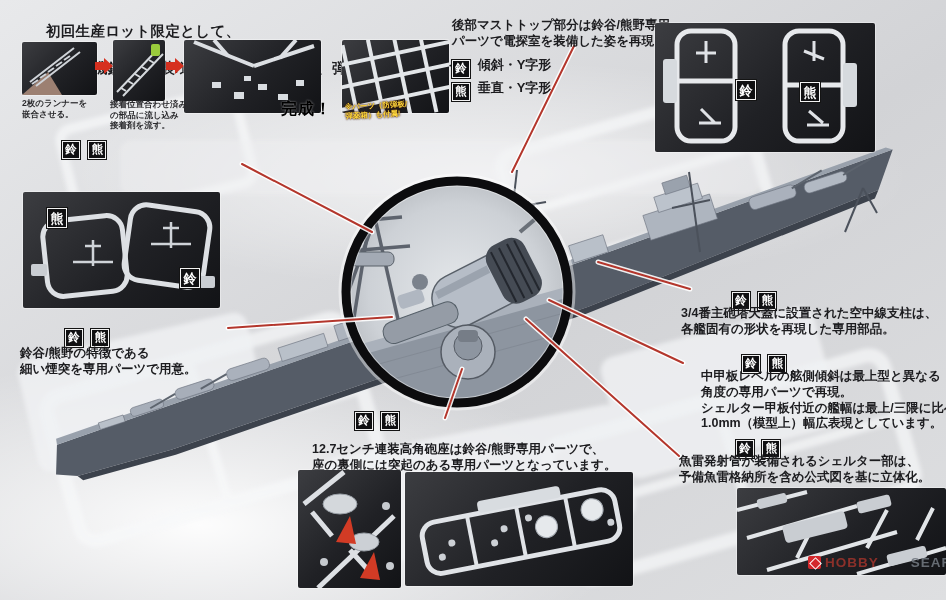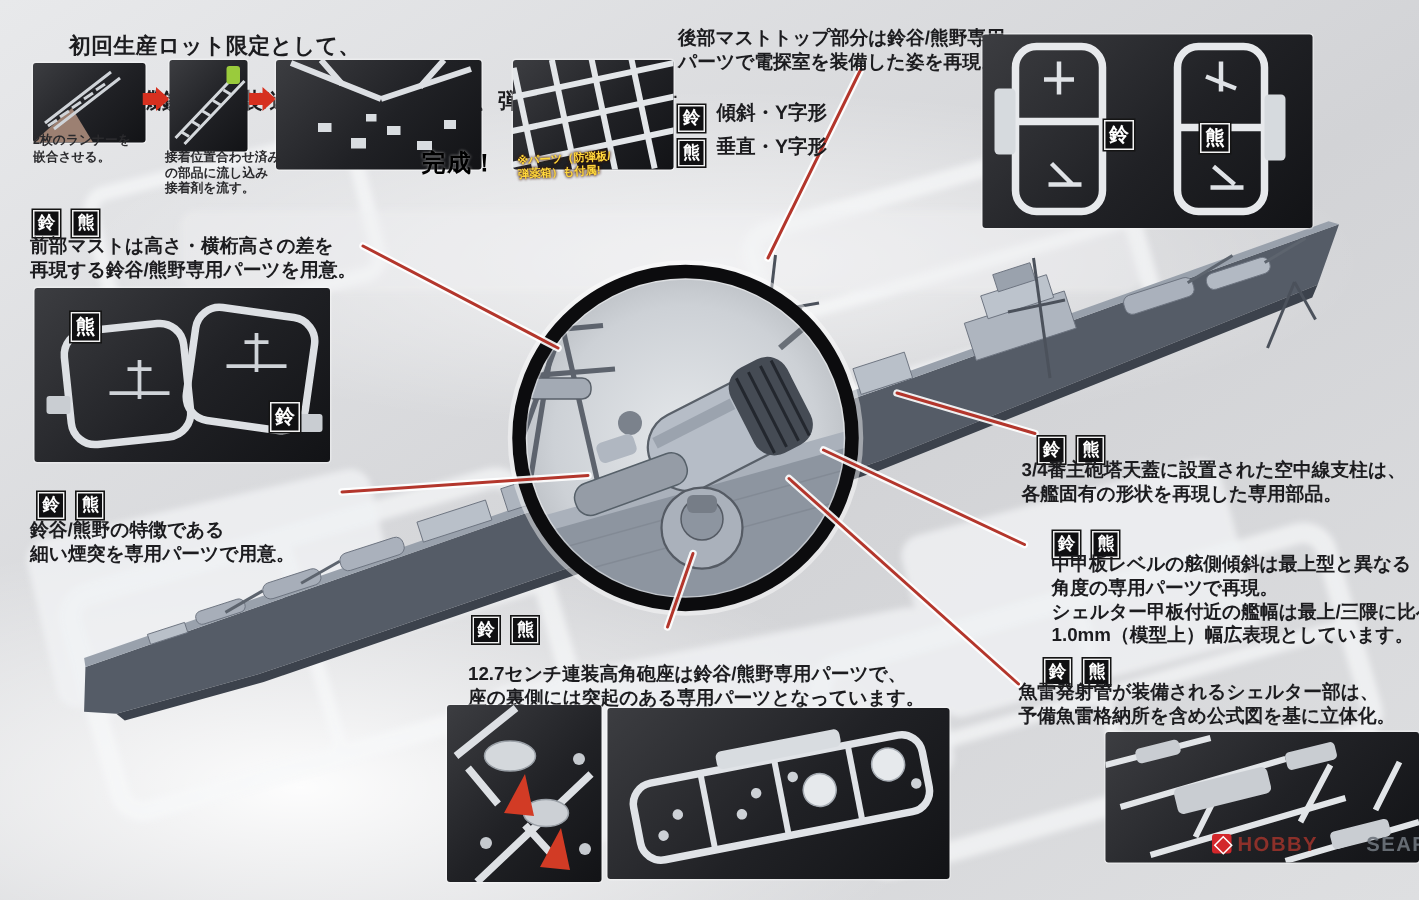--- a/index.html
+++ b/index.html
@@ -15,22 +15,22 @@
   .sm{font-size:8.5px;line-height:10.5px;color:#2a2a2d;font-weight:bold;white-space:pre-line;}
   .badge{
     display:inline-flex;align-items:center;justify-content:center;
     width:16px;height:16px;background:#101012;color:#fff;
     font-size:11.5px;font-weight:bold;line-height:1;
     border:1px solid #f2f2f2;outline:1px solid #141414;
     margin-right:4px;vertical-align:-3px;
     font-family:"DejaVu Sans",sans-serif;
   }
   .badge.big{width:18px;height:18px;font-size:13px;}
-  .badgerow{height:20px;}
-  .itemrow{font-size:13px;font-weight:bold;color:#1c1c1f;margin-top:14px;}
+  .badgerow{height:20px;margin-left:40px;}
+  .itemrow{font-size:13px;font-weight:bold;color:#1c1c1f;margin-top:4px;}
   .photo{background:linear-gradient(135deg,#3c3d41 0%,#202125 55%,#121316 100%);border-radius:2px;box-shadow:0 0 0 1px rgba(255,255,255,.35);}
   .complete{font-size:16px;font-weight:bold;color:#000000;letter-spacing:1px;text-shadow:0 0 2px rgba(255,255,255,.6);text-align:center;}
   .note{font-size:7.5px;line-height:9px;font-weight:bold;color:#ffd83c;white-space:pre-line;transform:rotate(-3deg);text-shadow:0 0 2px #401800,0 0 2px #401800;}
   .wm{display:flex;align-items:center;gap:4px;font-weight:bold;font-size:13.5px;letter-spacing:1px;}
   .wm .hobby{color:rgba(168,52,44,.8);}
   .wm .search{color:rgba(110,116,124,.9);margin-left:28px;}
   .wm .logo{width:13px;height:13px;background:#d3272b;border-radius:2px;position:relative;}
   .wm .logo::after{content:"";position:absolute;left:3px;top:3px;width:7px;height:7px;border:1.5px solid #fff;transform:rotate(45deg);}
 </style>
 </head>
@@ -249,21 +249,21 @@
         <line x1="-10" y1="14" x2="120" y2="14"></line>
           <line x1="-10" y1="36" x2="120" y2="36"></line>
           <line x1="-10" y1="58" x2="120" y2="58"></line>
         <line x1="8" y1="-5" x2="8" y2="80"></line>
           <line x1="34" y1="-5" x2="34" y2="80"></line>
           <line x1="60" y1="-5" x2="60" y2="80"></line>
           <line x1="86" y1="-5" x2="86" y2="80"></line>
       </g>
     </svg>
   </div>
-  <div class="abs sm" style="left:22px;top:88px;width:84px">2枚のランナーを
+  <div class="abs sm" style="left:22px;top:98px;width:84px">2枚のランナーを
 嵌合させる。</div>
   <div class="abs sm" style="left:110px;top:99px;width:90px">接着位置合わせ済み
 の部品に流し込み
 接着剤を流す。</div>
   <div class="abs complete" style="left:281px;top:99px">完成！</div>
   <div class="abs note" style="left:345px;top:100px;width:100px">※パーツ（防弾板/
 弾薬箱）も付属!</div>
 
   <div class="abs jp blk" style="left:452px;top:18px;width:230px">後部マストトップ部分は鈴谷/熊野専用
 パーツで電探室を装備した姿を再現。</div>
@@ -294,22 +294,20 @@
       </g>
     </svg>
     <span class="badge big abs" style="left:81px;top:57px">鈴</span>
     <span class="badge big abs" style="left:145px;top:59px">熊</span>
   </div>
 
   <div class="abs badgerow" style="left:22px;top:136px">
     <span class="badge">鈴</span>
     <span class="badge">熊</span>
   </div>
-  <div class="abs jp blk" style="left:20px;top:157px;width:235px">前部マストは高さ・横桁高さの差を
-再現する鈴谷/熊野専用パーツを用意。</div>
 
   <div class="abs photo" style="left:23px;top:192px;width:197px;height:116px">
     <svg width="197" height="116">
       <g stroke="#dde0e4" stroke-width="5" fill="none">
         <rect x="22" y="26" width="80" height="76" rx="16" transform="rotate(-6 62 64)"></rect>
         <rect x="104" y="16" width="80" height="76" rx="16" transform="rotate(8 144 54)"></rect>
       </g>
       <g stroke="#cfd3d8" stroke-width="2.5" fill="none">
         <path d="M50,70 h40 M70,48 v26 M62,54 h16"></path>
         <path d="M128,52 h40 M148,30 v26 M140,36 h16"></path>

